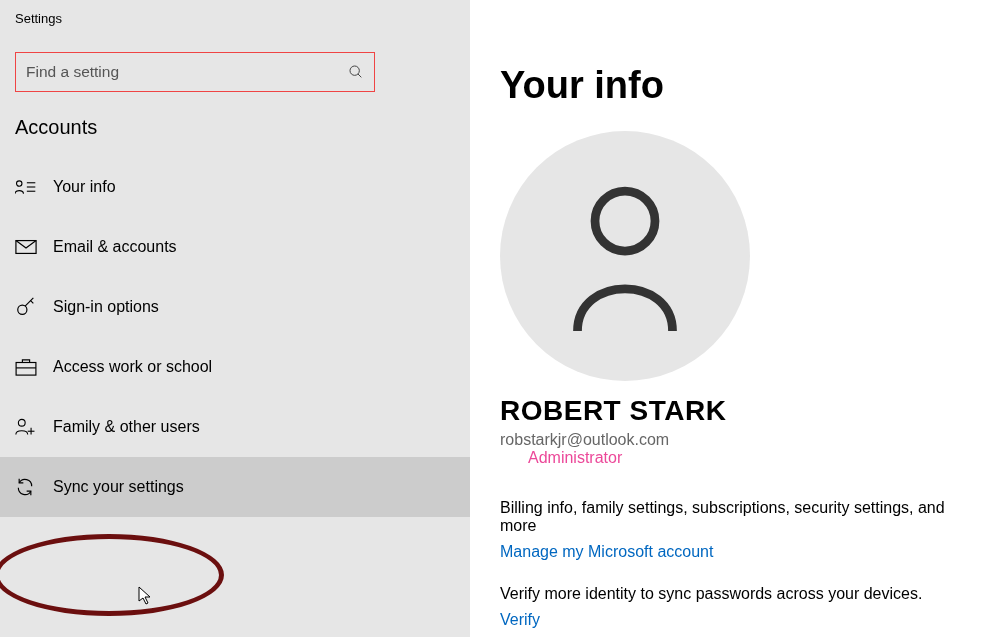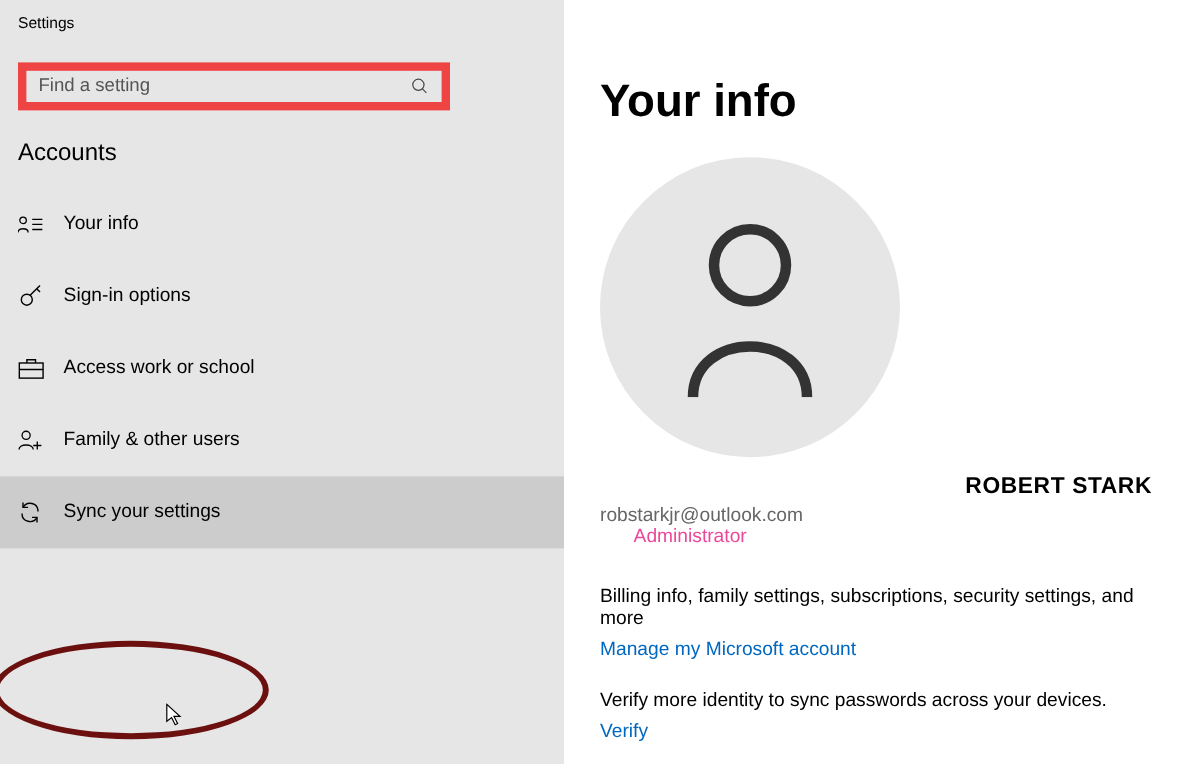--- a/index.html
+++ b/index.html
@@ -29,21 +29,21 @@
       display: flex;
       align-items: center;
       padding: 14px 15px;
       cursor: pointer;
     }
     .home-row .icon { width: 26px; display:flex; align-items:center; }
     .home-row .label { margin-left: 12px; font-size: 16px; }
     .search-wrap { padding: 8px 15px 18px 15px; }
     .search-box {
       height: 40px;
-      border: 7px solid #ef4444;
+      border: 1px solid #ef4444;
       width: 360px;
       display: flex;
       align-items: center;
       padding: 0 10px;
       background: #e6e6e6;
     }
     .search-box input {
       flex: 1;
       border: none;
       outline: none;
@@ -99,25 +99,24 @@
       width: 250px;
       height: 250px;
       border-radius: 50%;
       background: #e6e6e6;
       display: flex;
       align-items: center;
       justify-content: center;
       margin-bottom: 14px;
     }
     .user-name {
-      font-size: 19px;
+      font-size: 28px;
       font-weight: 700;
       letter-spacing: 0.5px;
       margin-bottom: 4px;
-      text-align: right;
     }
     .user-email { color: #666; font-size: 16px; }
     .user-role { color: #ec4899; font-size: 16px; margin-bottom: 32px; margin-left: 28px; }
     .desc-line { font-size: 16px; margin-bottom: 8px; }
     .link {
       color: #0067c0;
       font-size: 16px;
       cursor: pointer;
       margin-bottom: 24px;
       display: inline-block;
@@ -151,20 +150,29 @@
         <circle cx="5" cy="6" r="3.2"></circle>
         <path d="M0 18 C0 13 10 13 10 18"></path>
         <line x1="14" y1="5" x2="24" y2="5"></line>
         <line x1="14" y1="10" x2="24" y2="10"></line>
         <line x1="14" y1="15" x2="24" y2="15"></line>
       </svg>
     </span>
     <span class="label">Your info</span>
   </div>
 
+  <div class="nav-item">
+    <span class="icon">
+      <svg width="22" height="16" viewBox="0 0 24 16" fill="none" stroke="#000" stroke-width="1.3">
+        <rect x="1" y="1" width="22" height="14"></rect>
+        <path d="M1 1 L12 9 L23 1"></path>
+      </svg>
+    </span>
+    <span class="label">Email &amp; accounts</span>
+  </div>
 
   <div class="nav-item">
     <span class="icon">
       <svg width="22" height="22" viewBox="0 0 24 24" fill="none" stroke="#000" stroke-width="1.3">
         <circle cx="8" cy="15" r="5"></circle>
         <line x1="11" y1="11" x2="20" y2="2"></line>
         <line x1="17" y1="5" x2="20" y2="8"></line>
       </svg>
     </span>
     <span class="label">Sign-in options</span>

